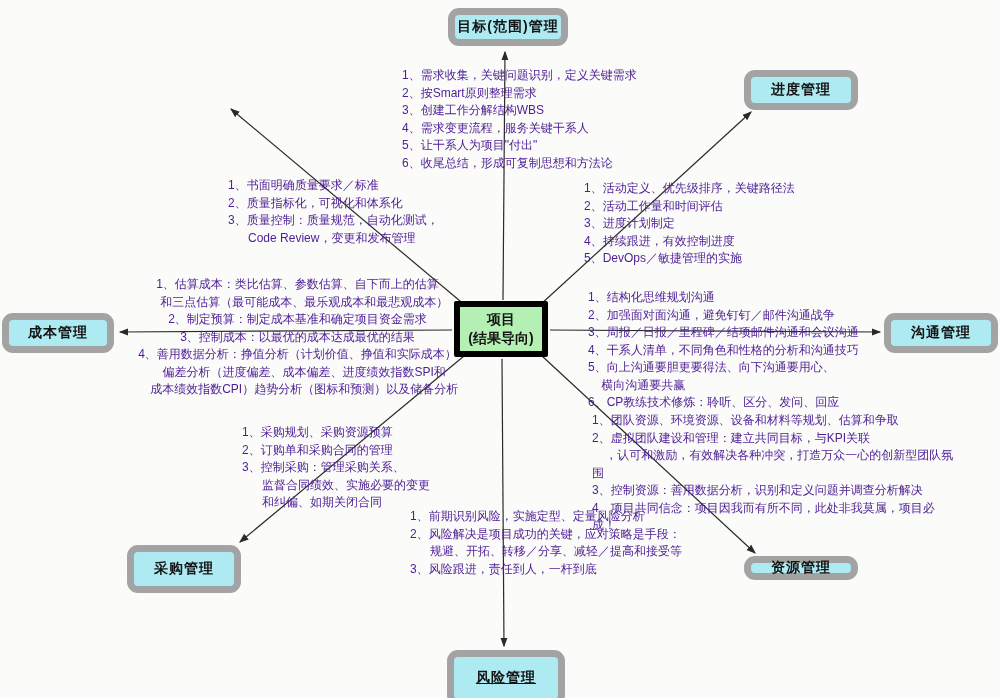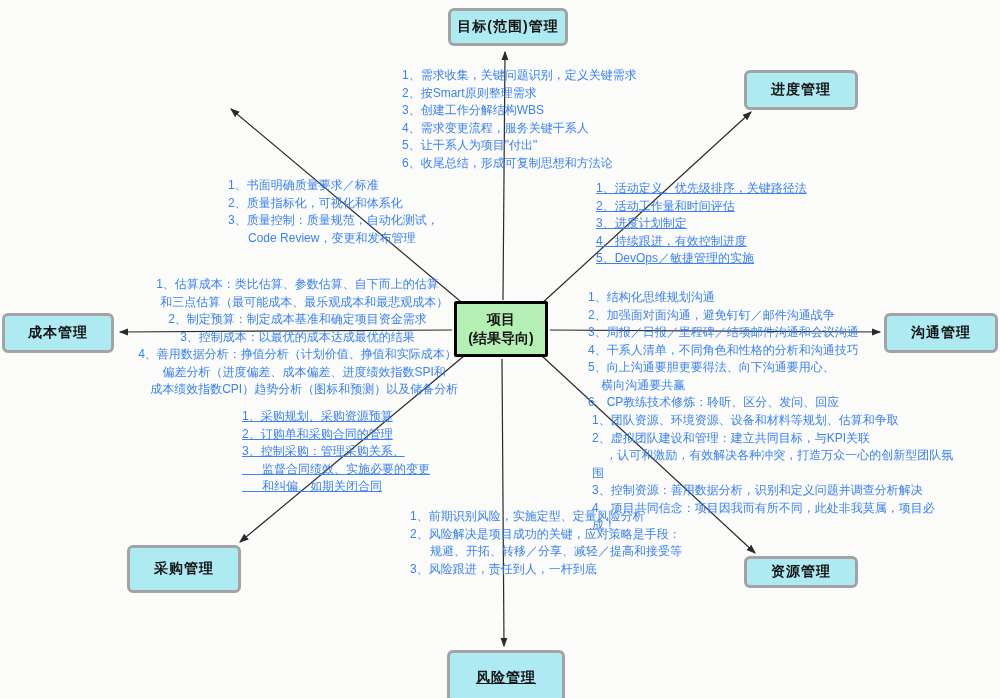--- a/index.html
+++ b/index.html
@@ -18,54 +18,54 @@
   .connectors{
     position:absolute;
     left:0;top:0;
     width:1000px;height:698px;
     z-index:1;
   }
   .node{
     position:absolute;
     z-index:3;
     background:#aeeaf2;
-    border:3px solid #a3a3a3;
-    border-radius:6px;
+    border:7px solid #a3a3a3;
+    border-radius:11px;
     display:flex;
     align-items:center;
     justify-content:center;
     font-weight:bold;
     font-size:14px;
     letter-spacing:1px;
     box-sizing:border-box;
     text-align:center;
   }
   .center-node{
     position:absolute;
     z-index:3;
     background:#b4f0b4;
-    border:3px solid #000000;
+    border:6px solid #000000;
     border-radius:2px;
     display:flex;
     align-items:center;
     justify-content:center;
     font-weight:bold;
     font-size:14px;
     white-space:pre-line;
     text-align:center;
     box-sizing:border-box;
     line-height:1.35;
   }
   .list{
     position:absolute;
     z-index:2;
     font-size:12px;
     line-height:17.5px;
     white-space:pre-wrap;
-    color:#3b82f6;
+    color:#4c1d95;
   }
 </style>
 </head>
 <body>
 
 <div class="canvas">
 
   <svg class="connectors" viewBox="0 0 1000 698" xmlns="http://www.w3.org/2000/svg">
     <defs>
       <marker id="arrow" markerWidth="9" markerHeight="8" refX="7" refY="3" orient="auto">
@@ -86,40 +86,40 @@
 
 
   <div class="node" style="left:744px;top:70px;width:114px;height:40px;">进度管理</div>
 
   <div class="node" style="left:2px;top:313px;width:112px;height:40px;">成本管理</div>
 
   <div class="node" style="left:884px;top:313px;width:114px;height:40px;">沟通管理</div>
 
   <div class="node" style="left:127px;top:545px;width:114px;height:48px;">采购管理</div>
 
-  <div class="node" style="left:744px;top:556px;width:114px;height:32px;">资源管理</div>
+  <div class="node" style="left:744px;top:556px;width:114px;height:24px;">资源管理</div>
 
   <div class="node" style="left:447px;top:650px;width:118px;height:56px;text-decoration:underline;">风险管理</div>
 
   <div class="center-node" style="left:454px;top:301px;width:94px;height:56px;">项目
 (结果导向)</div>
 
   <div class="list" style="left:402px;top:67px;width:270px;">1、需求收集，关键问题识别，定义关键需求
 2、按Smart原则整理需求
 3、创建工作分解结构WBS
 4、需求变更流程，服务关键干系人
 5、让干系人为项目"付出"
 6、收尾总结，形成可复制思想和方法论</div>
 
   <div class="list" style="left:228px;top:177px;width:250px;">1、书面明确质量要求／标准
 2、质量指标化，可视化和体系化
 3、质量控制：质量规范，自动化测试，
       Code Review，变更和发布管理</div>
 
-  <div class="list" style="left:596px;top:180px;width:250px;text-decoration:underline;">1、活动定义、优先级排序，关键路径法
+  <div class="list" style="left:584px;top:180px;width:250px;">1、活动定义、优先级排序，关键路径法
 2、活动工作量和时间评估
 3、进度计划制定
 4、持续跟进，有效控制进度
 5、DevOps／敏捷管理的实施</div>
 
   <div class="list" style="left:130px;top:276px;width:335px;text-align:center;">1、估算成本：类比估算、参数估算、自下而上的估算
     和三点估算（最可能成本、最乐观成本和最悲观成本）
 2、制定预算：制定成本基准和确定项目资金需求
 3、控制成本：以最优的成本达成最优的结果
 4、善用数据分析：挣值分析（计划价值、挣值和实际成本）
@@ -127,21 +127,21 @@
     成本绩效指数CPI）趋势分析（图标和预测）以及储备分析</div>
 
   <div class="list" style="left:588px;top:281px;width:305px;margin-top:8px;">1、结构化思维规划沟通
 2、加强面对面沟通，避免钉钉／邮件沟通战争
 3、周报／日报／里程碑／结项邮件沟通和会议沟通
 4、干系人清单，不同角色和性格的分析和沟通技巧
 5、向上沟通要胆更要得法、向下沟通要用心、
     横向沟通要共赢
 6、CP教练技术修炼：聆听、区分、发问、回应</div>
 
-  <div class="list" style="left:242px;top:408px;width:220px;text-decoration:underline;">1、采购规划、采购资源预算
+  <div class="list" style="left:242px;top:424px;width:220px;">1、采购规划、采购资源预算
 2、订购单和采购合同的管理
 3、控制采购：管理采购关系、
       监督合同绩效、实施必要的变更
       和纠偏、如期关闭合同</div>
 
   <div class="list" style="left:592px;top:412px;width:365px;">1、团队资源、环境资源、设备和材料等规划、估算和争取
 2、虚拟团队建设和管理：建立共同目标，与KPI关联
     ，认可和激励，有效解决各种冲突，打造万众一心的创新型团队氛围
 3、控制资源：善用数据分析，识别和定义问题并调查分析解决
 4、项目共同信念：项目因我而有所不同，此处非我莫属，项目必成！</div>

